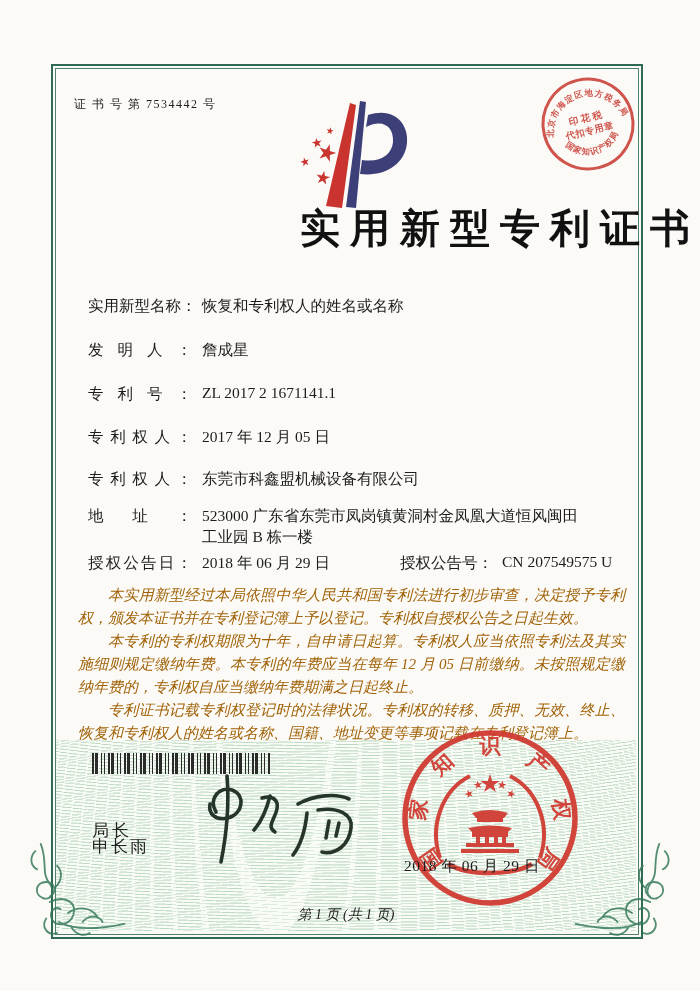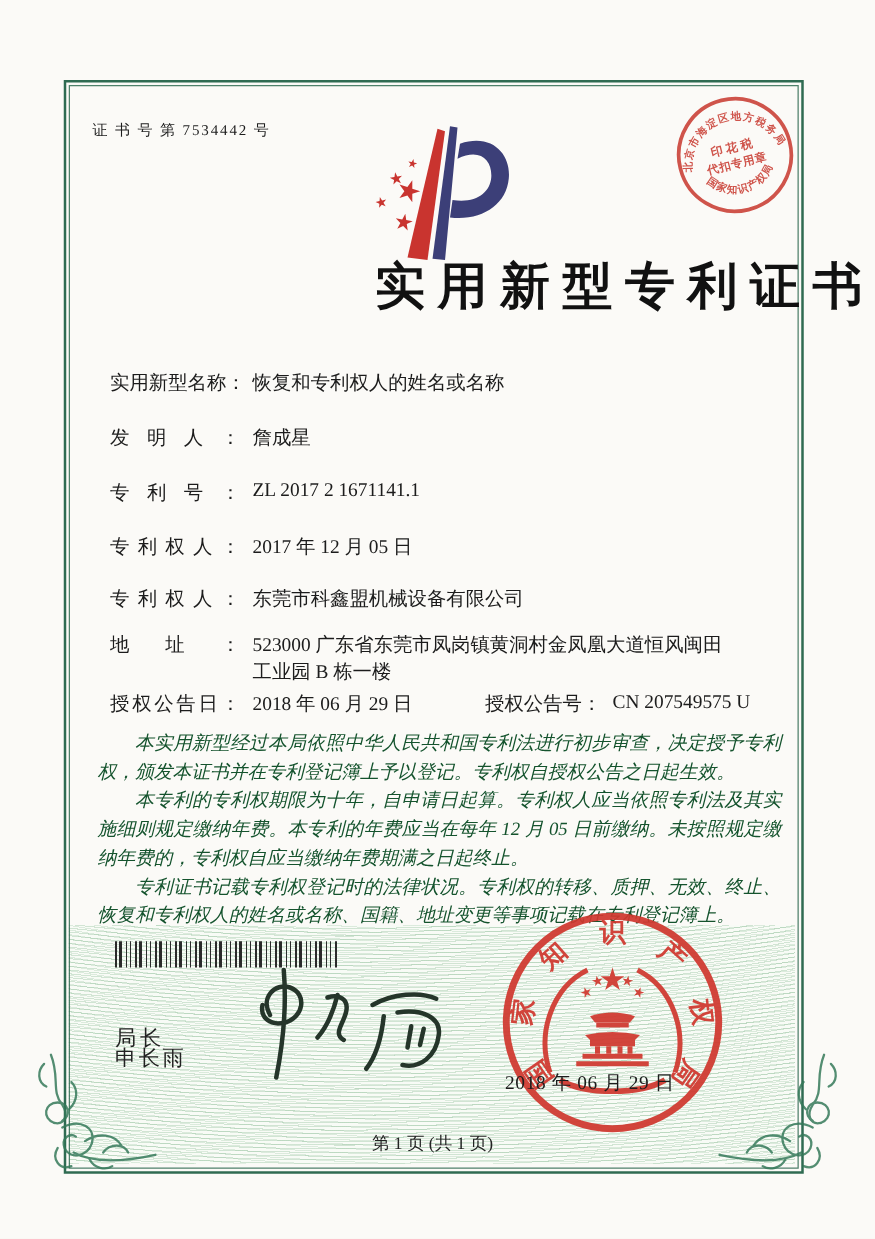--- a/index.html
+++ b/index.html
@@ -32,26 +32,26 @@
   }
   .fields{position:absolute;left:88px;top:0;width:552px;font-size:15.5px;}
   .frow{position:absolute;left:0;white-space:nowrap;}
   .flabel{
     display:inline-block;width:104px;
     text-align:justify;text-align-last:justify;
     vertical-align:top;
   }
   .fvalue{display:inline-block;margin-left:10px;vertical-align:top;white-space:normal;}
   .addr2{display:block;}
-  .grant-col{position:absolute;left:300px;top:0;white-space:nowrap;}
+  .grant-col{position:absolute;left:312px;top:0;white-space:nowrap;}
   .grant-col .flabel{width:92px;}
   .legal{
     position:absolute;left:78px;top:584px;width:547px;
     font-size:15px;line-height:23px;font-style:italic;
-    color:#14532d;
+    color:#a16207;
   }
   .legal p{margin:0;text-indent:2em;text-align:justify;}
   
   .band{
     position:absolute;left:55px;top:740px;width:581px;height:191px;
     background:
       repeating-radial-gradient(1400px 760px at 38% -300%, rgba(118,176,130,0) 0 4px, rgba(118,176,130,.30) 4px 5.5px),
       repeating-radial-gradient(1500px 800px at 62% -320%, rgba(118,176,130,0) 0 5px, rgba(118,176,130,.22) 5px 6.5px),
       #f8fbf6;
   }
@@ -72,21 +72,21 @@
     font-size:17px;letter-spacing:2px;color:#222;
   }
   .signature{position:absolute;left:186px;top:770px;}
   .seal{position:absolute;left:398px;top:726px;opacity:.93;}
   .seal-date{
     position:absolute;left:404px;top:856px;width:170px;
     font-size:15.5px;letter-spacing:.5px;color:#1d1d1d;z-index:6;
   }
   .footer{
     position:absolute;left:0;top:906px;width:692px;
-    text-align:center;font-size:14px;color:#222;z-index:5;
+    text-align:center;font-size:14px;color:#222;z-index:5;font-style:italic;
   }
   .tax-stamp{position:absolute;left:538px;top:74px;transform:rotate(-14deg);opacity:.85;}
   .corner{position:absolute;z-index:4;}
   .corner.left{left:28px;top:842px;}
   .corner.right{left:572px;top:842px;transform:scaleX(-1);}
 </style>
 </head>
 <body>
 
 <div class="page">

